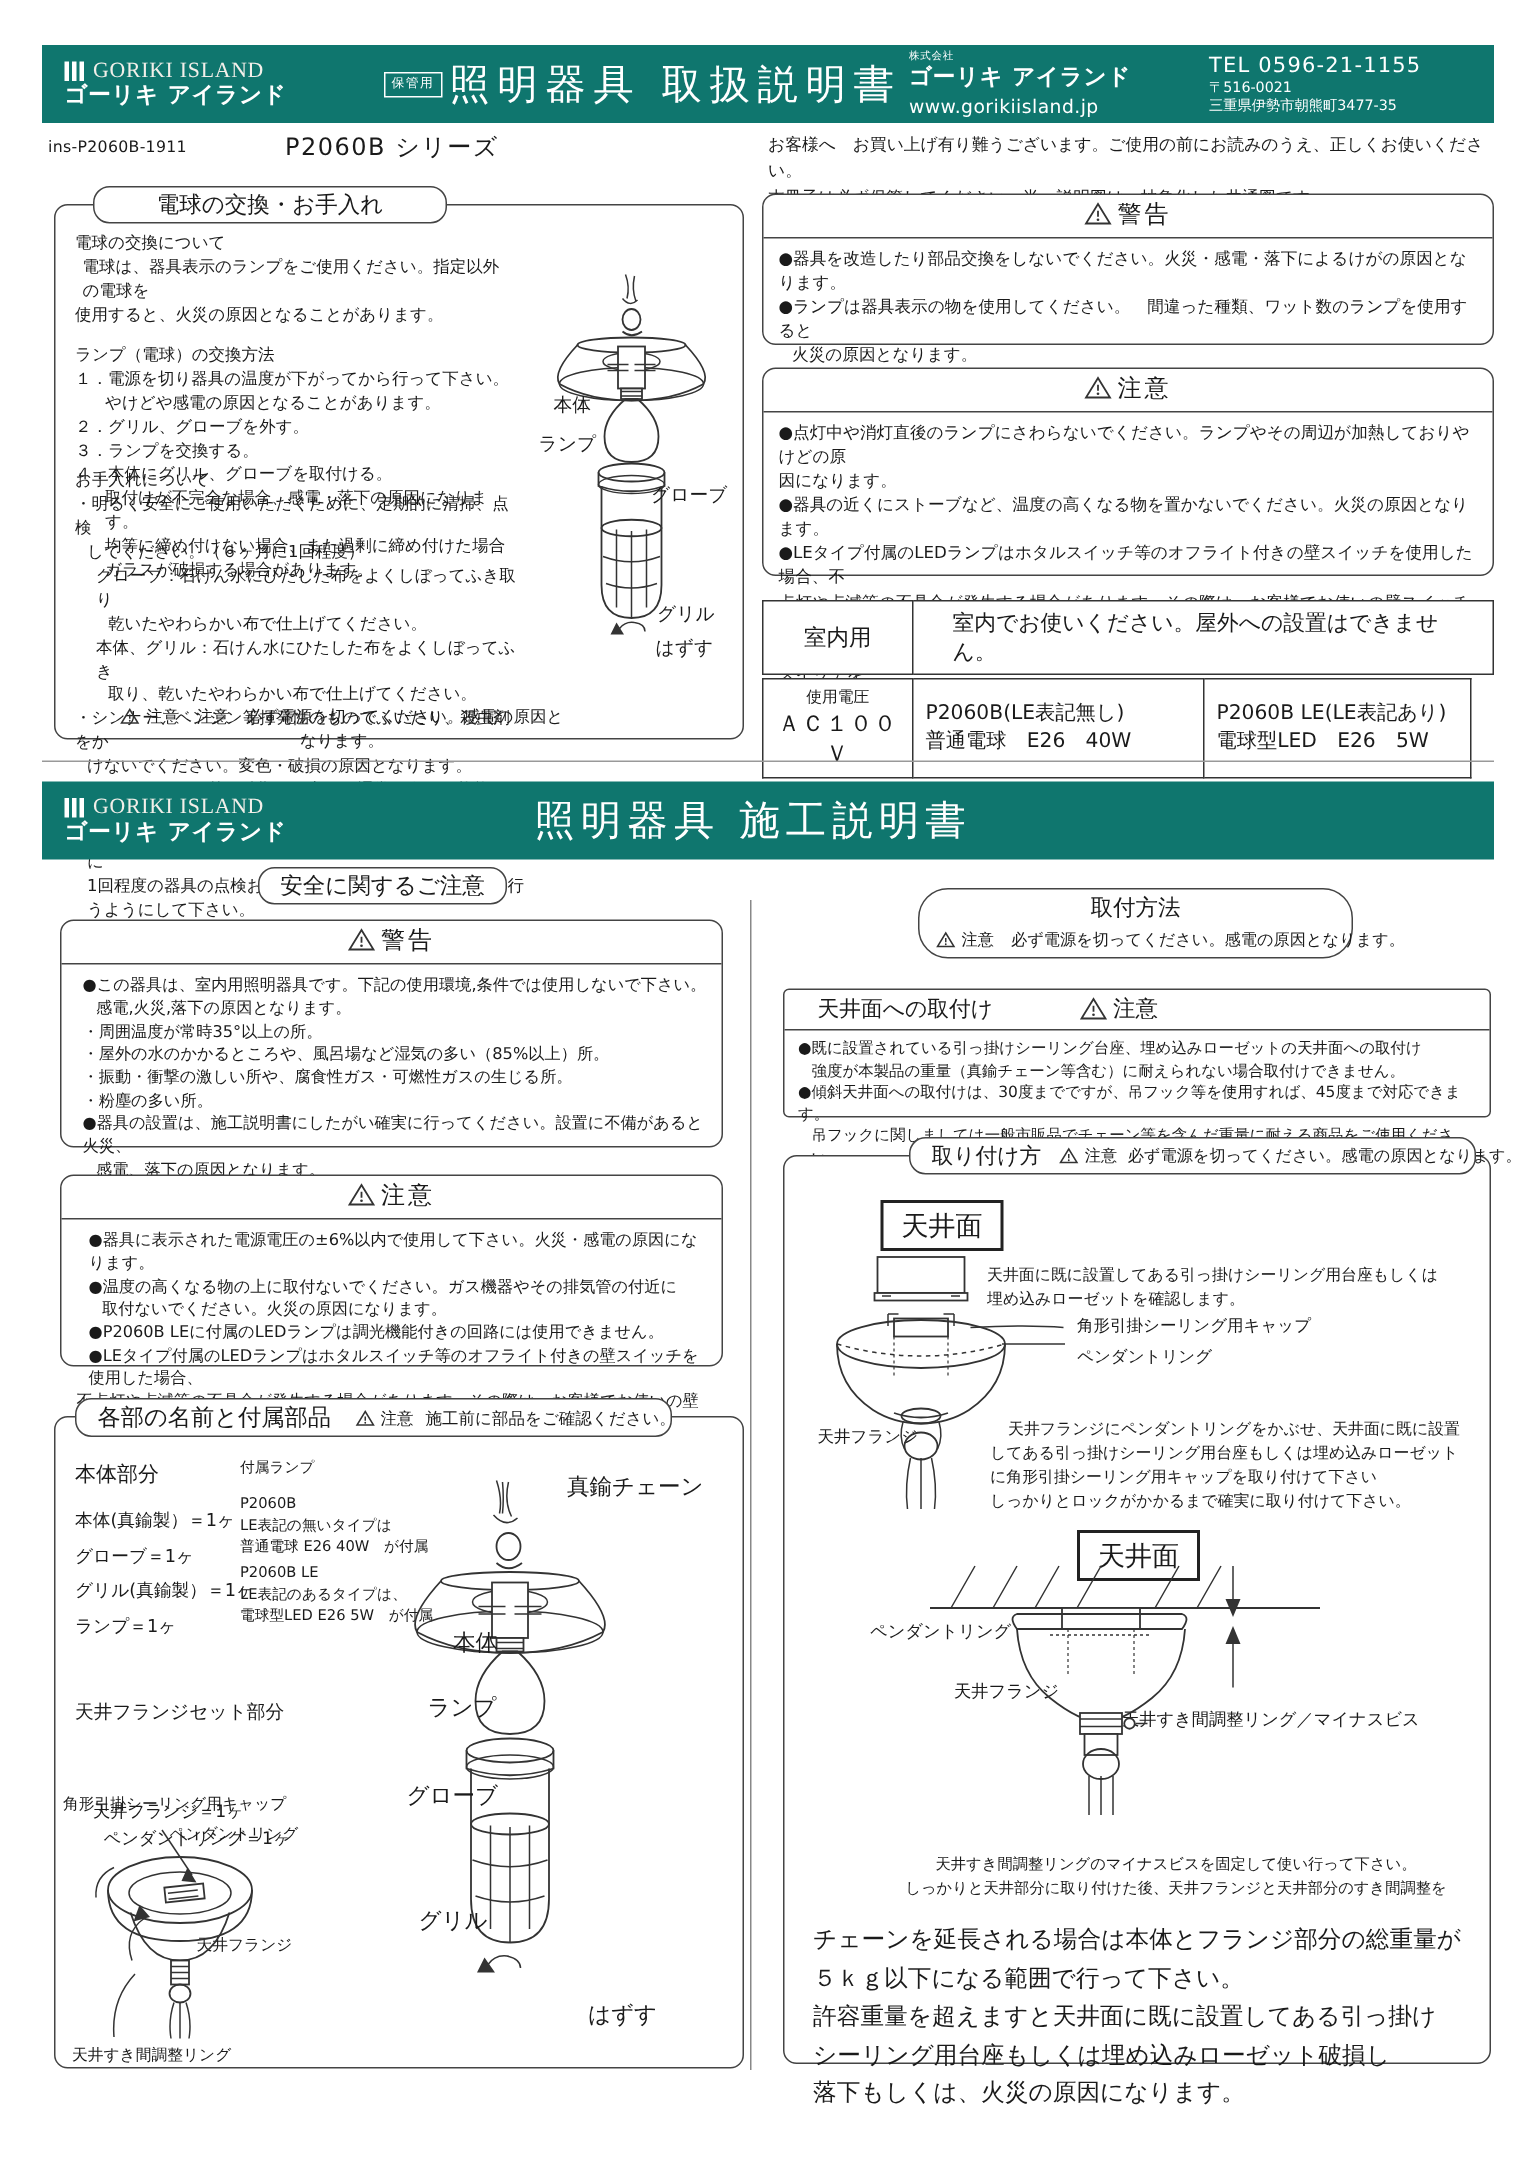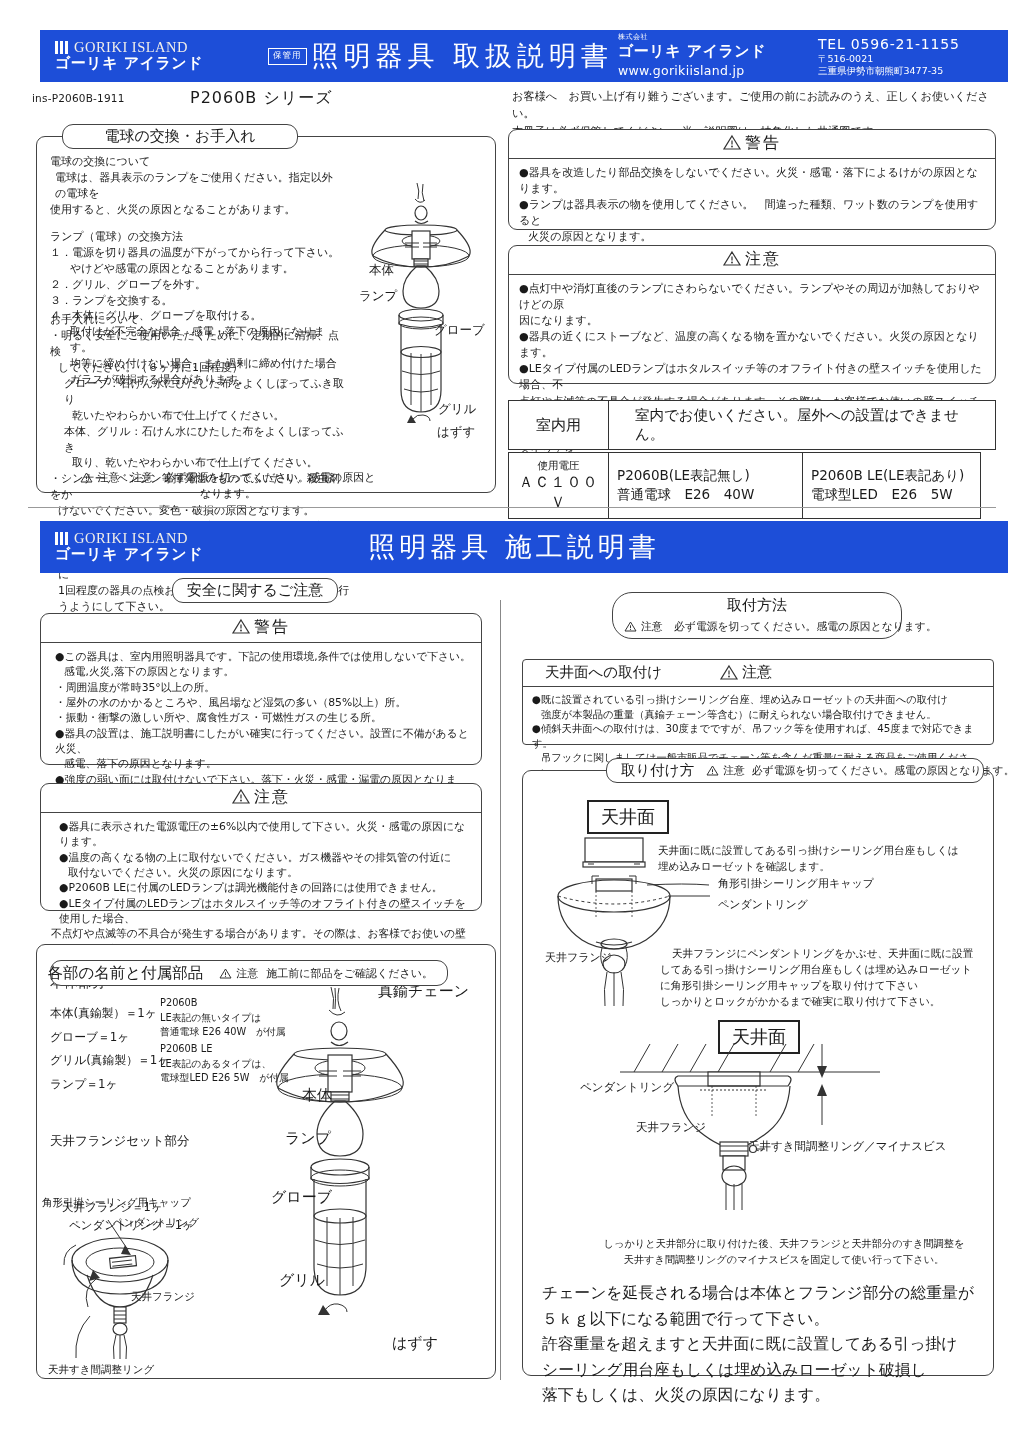--- a/index.html
+++ b/index.html
@@ -13,24 +13,24 @@
     position: relative;
     width: 1024px;
     height: 1447px;
     background: #ffffff;
     overflow: hidden;
   }
 
   
   .masthead {
     position: absolute;
-    left: 40px;
+    left: 28px;
     width: 968px;
     height: 52px;
-    background: #1d4ed8;
+    background: #0f766e;
     color: #ffffff;
     display: flex;
     align-items: center;
   }
   .masthead.one { top: 30px; }
   .masthead.two { top: 521px; }
 
   .brand { width: 210px; padding-left: 15px; line-height: 1.05; }
   .brand-row1 { display: flex; align-items: center; gap: 6px; }
   .bars { display: inline-flex; gap: 2px; }
@@ -335,20 +335,21 @@
           <path d="M9 5.5 V9.5" class="ln"></path>
           <circle cx="9" cy="11.5" r=".9" fill="#333"></circle>
       </svg><span>警告</span>
     </div>
     <div class="body" style="font-size:10.8px; line-height:1.42; padding-left:14px;">
       <div>●この器具は、室内用照明器具です。下記の使用環境,条件では使用しないで下さい。</div>
       <div class="ind">感電,火災,落下の原因となります。</div>
       <div>・周囲温度が常時35°以上の所。</div>
       <div>・屋外の水のかかるところや、風呂場など湿気の多い（85%以上）所。</div>
       <div>・振動・衝撃の激しい所や、腐食性ガス・可燃性ガスの生じる所。</div>
+      <div>・粉塵の多い所。</div>
       <div>●器具の設置は、施工説明書にしたがい確実に行ってください。設置に不備があると火災、</div>
       <div class="ind">感電、落下の原因となります。</div>
       <div>●強度の弱い面には取付けないで下さい。落下・火災・感電・漏電の原因となります。</div>
       <div>●天井面、引掛けシーリング取付け専用です。取付け方向の指示をまもって下さい。</div>
       <div class="ind">指示以外の取付けをすると火災・落下してけがのおそれあり。</div>
     </div>
   </div>
 
   <div class="warnbox" style="left:40px; top:783px; width:442px; height:128px;">
     <div class="hdr">
@@ -363,21 +364,21 @@
       <div style="padding-left:8px">●温度の高くなる物の上に取付ないでください。ガス機器やその排気管の付近に</div>
       <div style="padding-left:17px">取付ないでください。火災の原因になります。</div>
       <div style="padding-left:8px">●P2060B LEに付属のLEDランプは調光機能付きの回路には使用できません。</div>
       <div style="padding-left:8px">●LEタイプ付属のLEDランプはホタルスイッチ等のオフライト付きの壁スイッチを使用した場合、</div>
       <div>不点灯や点滅等の不具合が発生する場合があります。その際は、お客様でお使いの壁スイッチに適</div>
       <div>合するLED電球に交換をお願い致します。また、LEDランプの交換が困難な照明器具の場合は壁ス</div>
       <div>イッチをオフライト無しのタイプに交換対応をお願い致します。</div>
     </div>
   </div>
 
-  <div class="tab-label" style="left:50px; top:960px; width:398px; height:26px; justify-content:flex-end;">
+  <div class="tab-label" style="left:50px; top:932px; width:398px; height:26px; justify-content:flex-start;">
     <span style="font-size:15.5px">各部の名前と付属部品</span>
     <svg class="tri" style="margin-left:16px" width="13" height="11" viewBox="0 0 13 11">
       <path d="M6.5 1 L12 10 L1 10 Z" class="ln2"></path>
         <path d="M6.5 4.3 V7.2" class="ln2"></path>
         <circle cx="6.5" cy="8.5" r=".6" fill="#333"></circle>
     </svg>
       <span style="font-size:11px">注意</span>
     <span style="font-size:11px; margin-left:8px">施工前に部品をご確認ください。</span>
   </div>
   <div class="panel" style="left:36px; top:944px; width:460px; height:435px;"></div>
@@ -560,22 +561,22 @@
     <rect x="133" y="126" width="22" height="14" class="fil"></rect>
     <ellipse cx="144" cy="146" rx="12" ry="10" class="ln"></ellipse>
     <path class="ln2" d="M136 154 v26 M152 154 v26 M144 154 v26"></path>
     <path class="ln2" d="M232 14 v24" stroke-width="1.6"></path>
       <path d="M227 36 l5 12 l5 -12 z" fill="#333"></path>
     <path class="ln2" d="M232 95 v-30" stroke-width="1.6"></path>
       <path d="M227 66 l5 -12 l5 12 z" fill="#333"></path>
   </svg>
 
   <div class="cap" style="left:584px; top:1236px; font-size:10.2px; line-height:1.55; text-align:center; width:400px;">
+    <div>天井すき間調整リングのマイナスビスを固定して使い行って下さい。</div>
     <div>しっかりと天井部分に取り付けた後、天井フランジと天井部分のすき間調整を</div>
-    <div>天井すき間調整リングのマイナスビスを固定して使い行って下さい。</div>
   </div>
 
   <div class="cap" style="left:542px; top:1280px; font-size:15.8px; line-height:1.62;">
     <div>チェーンを延長される場合は本体とフランジ部分の総重量が</div>
     <div>５ｋｇ以下になる範囲で行って下さい。</div>
     <div>許容重量を超えますと天井面に既に設置してある引っ掛け</div>
     <div>シーリング用台座もしくは埋め込みローゼット破損し</div>
     <div>落下もしくは、火災の原因になります。</div>
   </div>
 

